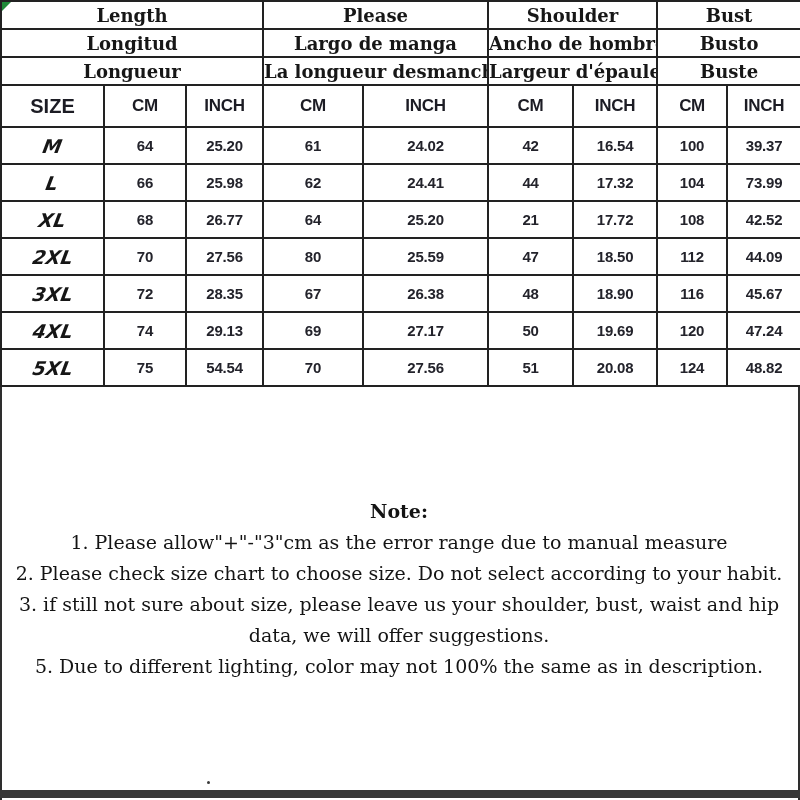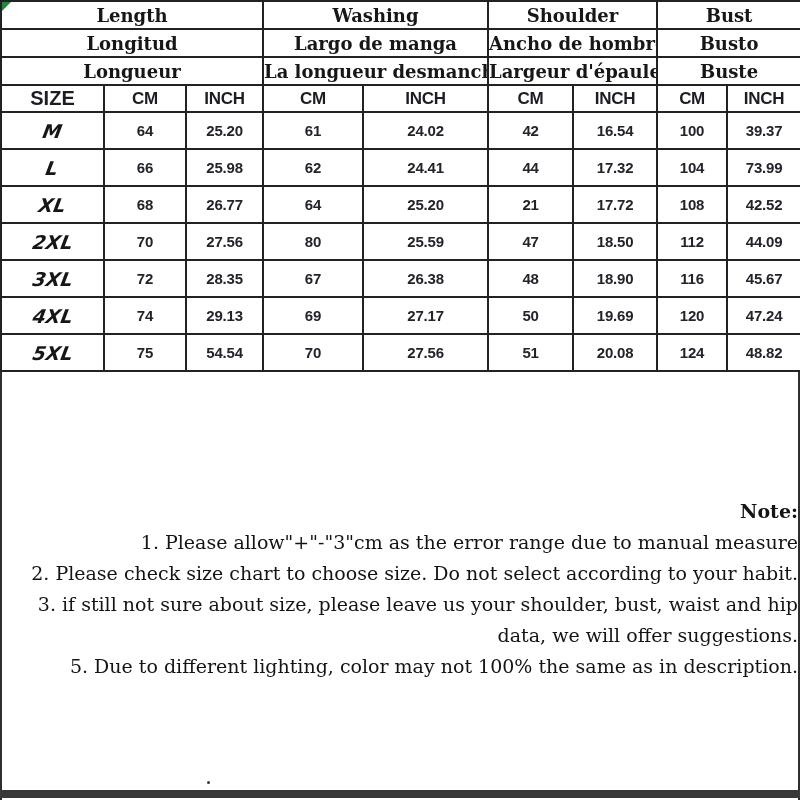--- a/index.html
+++ b/index.html
@@ -16,21 +16,21 @@
   
   table.size-table {
     position:absolute; top:0; left:0; width:800px;
     border-collapse:collapse; table-layout:fixed; background:#fff;
   }
   .size-table th, .size-table td {
     border:2px solid #222222; text-align:center; vertical-align:middle; padding:0;
     overflow:hidden; white-space:nowrap;
   }
   tr.hr  { height:28px; }
-  tr.sr  { height:27px; }
+  tr.sr  { height:42px; }
   tr.dr  { height:37px; }
 
   .lang-head {
     font-family:"DejaVu Serif", serif; font-weight:600;
     font-size:18px; color:#171717;
   }
   .sub-head {
     font-family:"Liberation Sans", sans-serif; font-weight:bold;
     font-size:17px; letter-spacing:-0.3px; color:#1c1c24;
   }
@@ -47,21 +47,21 @@
 
   
   .corner-marker {
     position:absolute; top:2px; left:2px; width:0; height:0;
     border-top:9px solid #1f8a38; border-right:9px solid transparent;
   }
 
   
   .note {
     position:absolute; top:496px; left:0; right:2px;
-    text-align:right; font-family:"DejaVu Serif", serif;
+    text-align:center; font-family:"DejaVu Serif", serif;
     font-size:19px; line-height:31px; color:#141414;
   }
   .note .note-title { font-weight:600; }
 
   
   .speck {
     position:absolute; left:207px; top:781px; width:3px; height:3px;
     background:#3a3a3a; border-radius:50%;
   }
 
@@ -85,21 +85,21 @@
       <col style="width:125px">
     <col style="width:85px">
       <col style="width:84px">
     <col style="width:70px">
       <col style="width:74px">
   </colgroup>
 
   <tbody>
       <tr class="hr">
     <th class="lang-head" colspan="3">Length</th>
-    <th class="lang-head" colspan="2">Washing</th>
+    <th class="lang-head" colspan="2">Please</th>
     <th class="lang-head" colspan="2">Shoulder</th>
     <th class="lang-head" colspan="2">Bust</th>
   </tr>
   <tr class="hr">
     <th class="lang-head" colspan="3">Longitud</th>
     <th class="lang-head" colspan="2">Largo de manga</th>
     <th class="lang-head" colspan="2">Ancho de hombro</th>
     <th class="lang-head" colspan="2">Busto</th>
   </tr>
   <tr class="hr">

